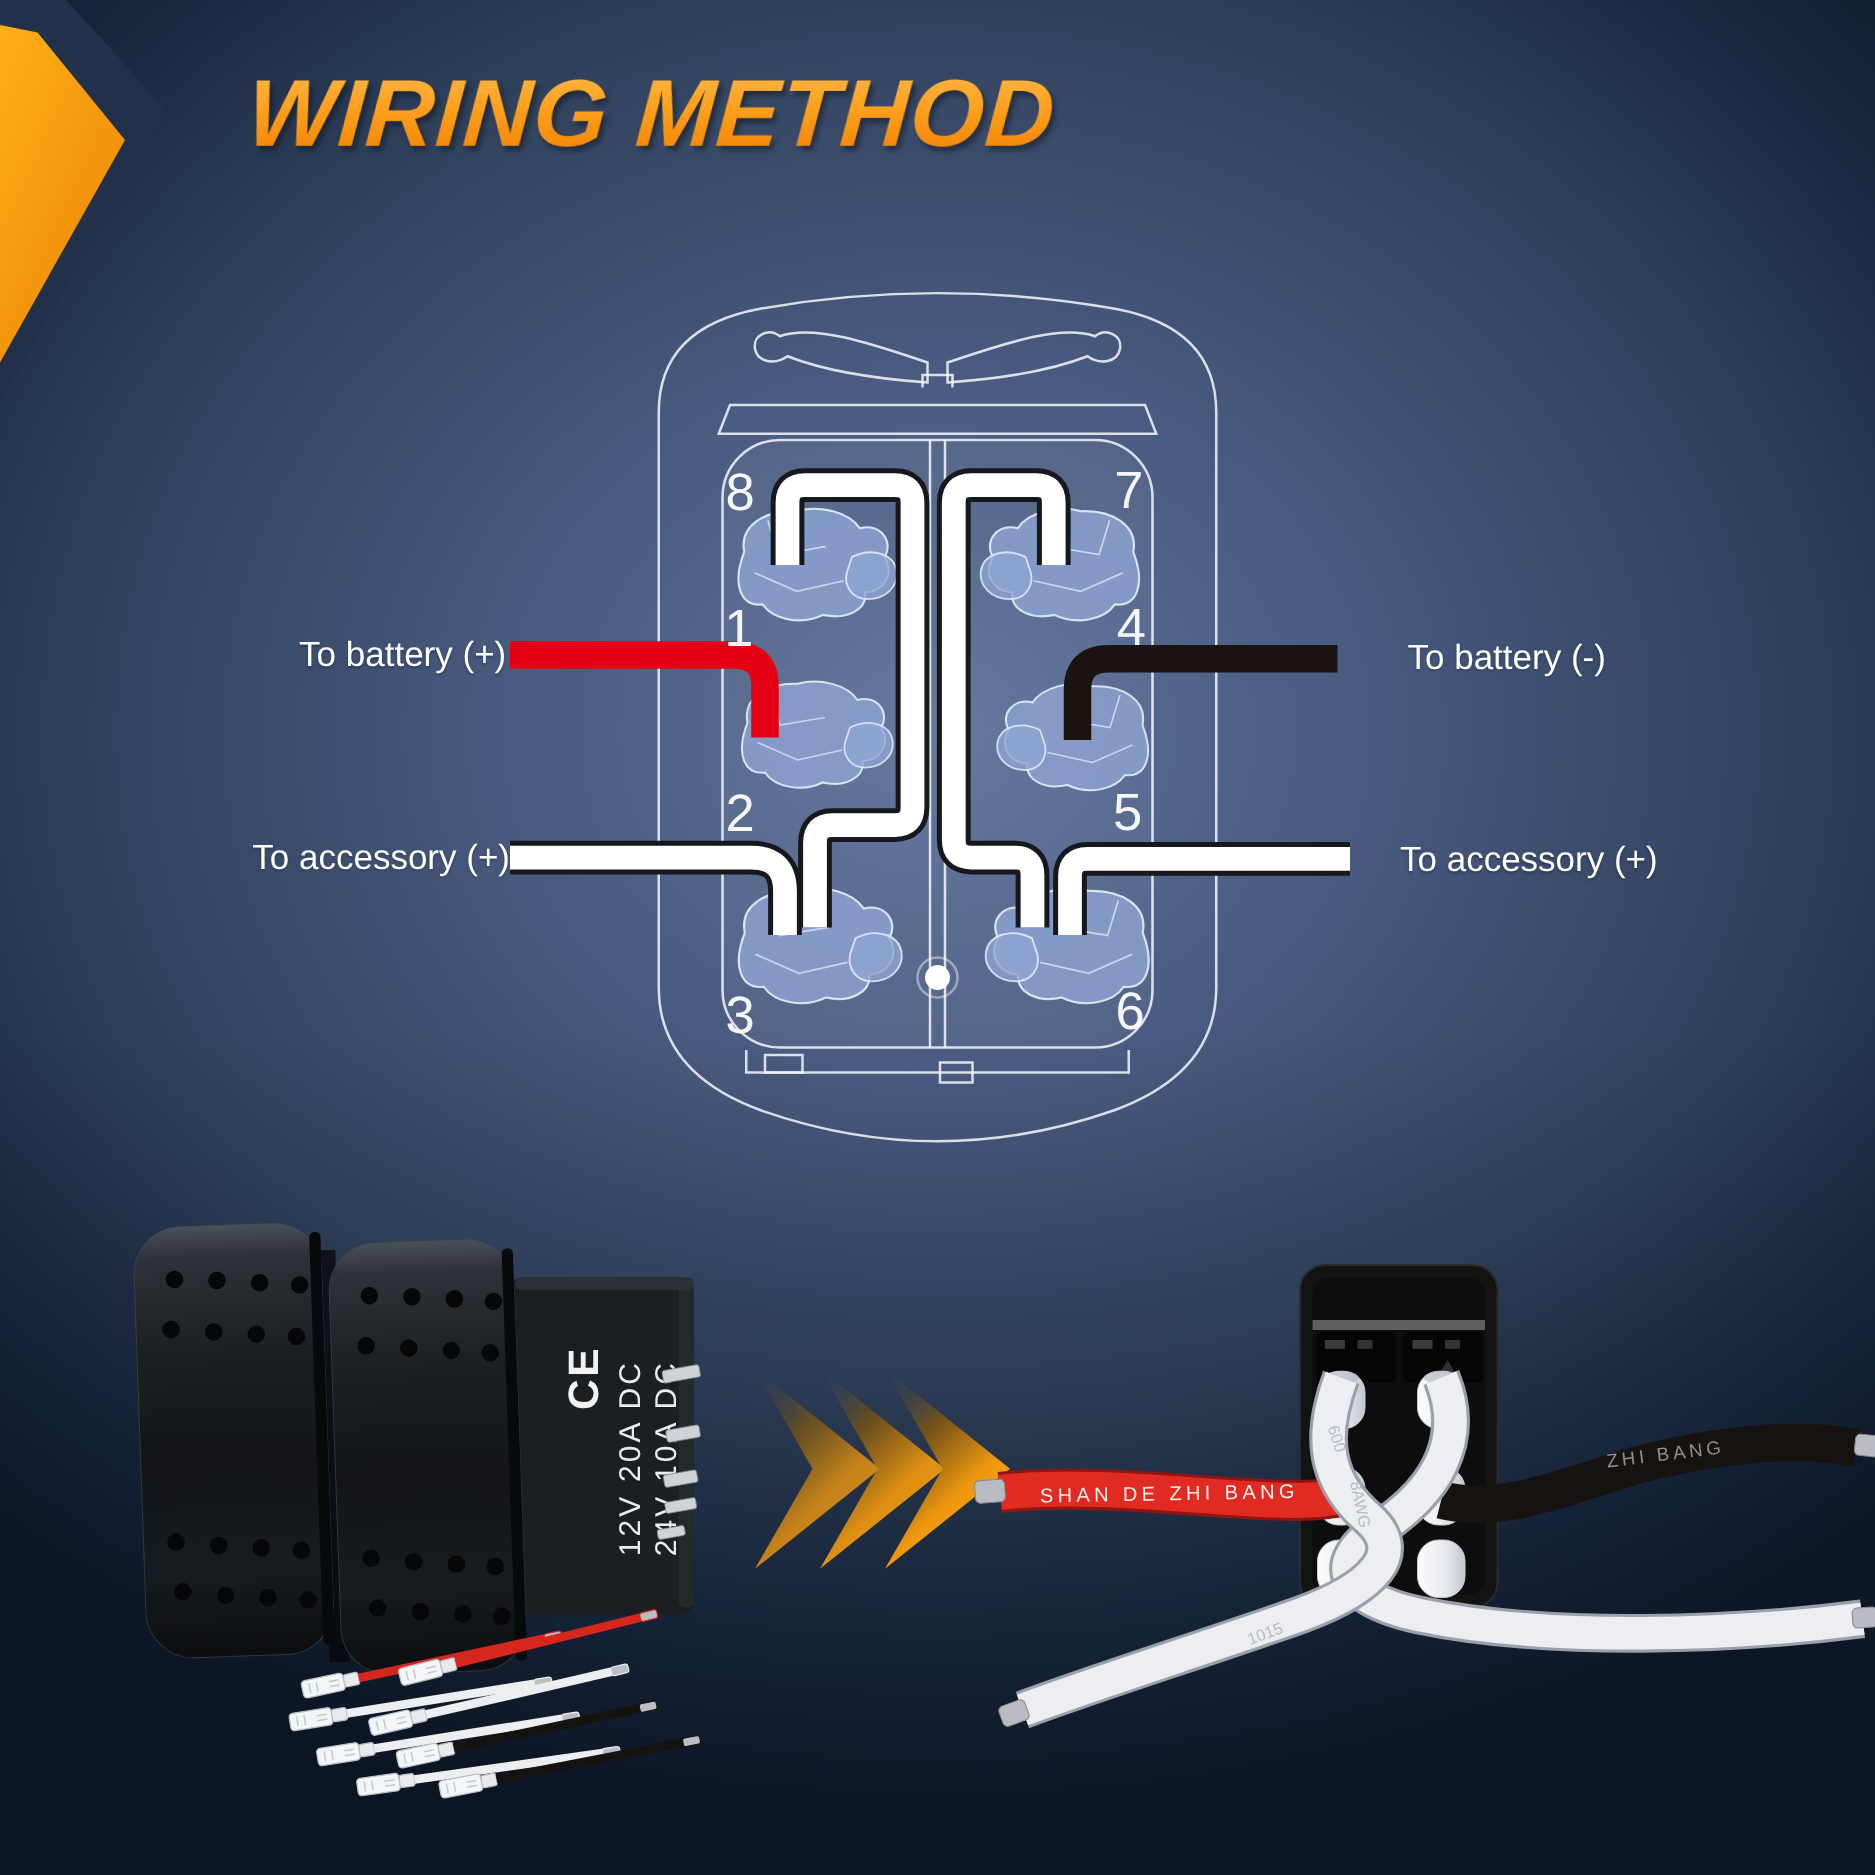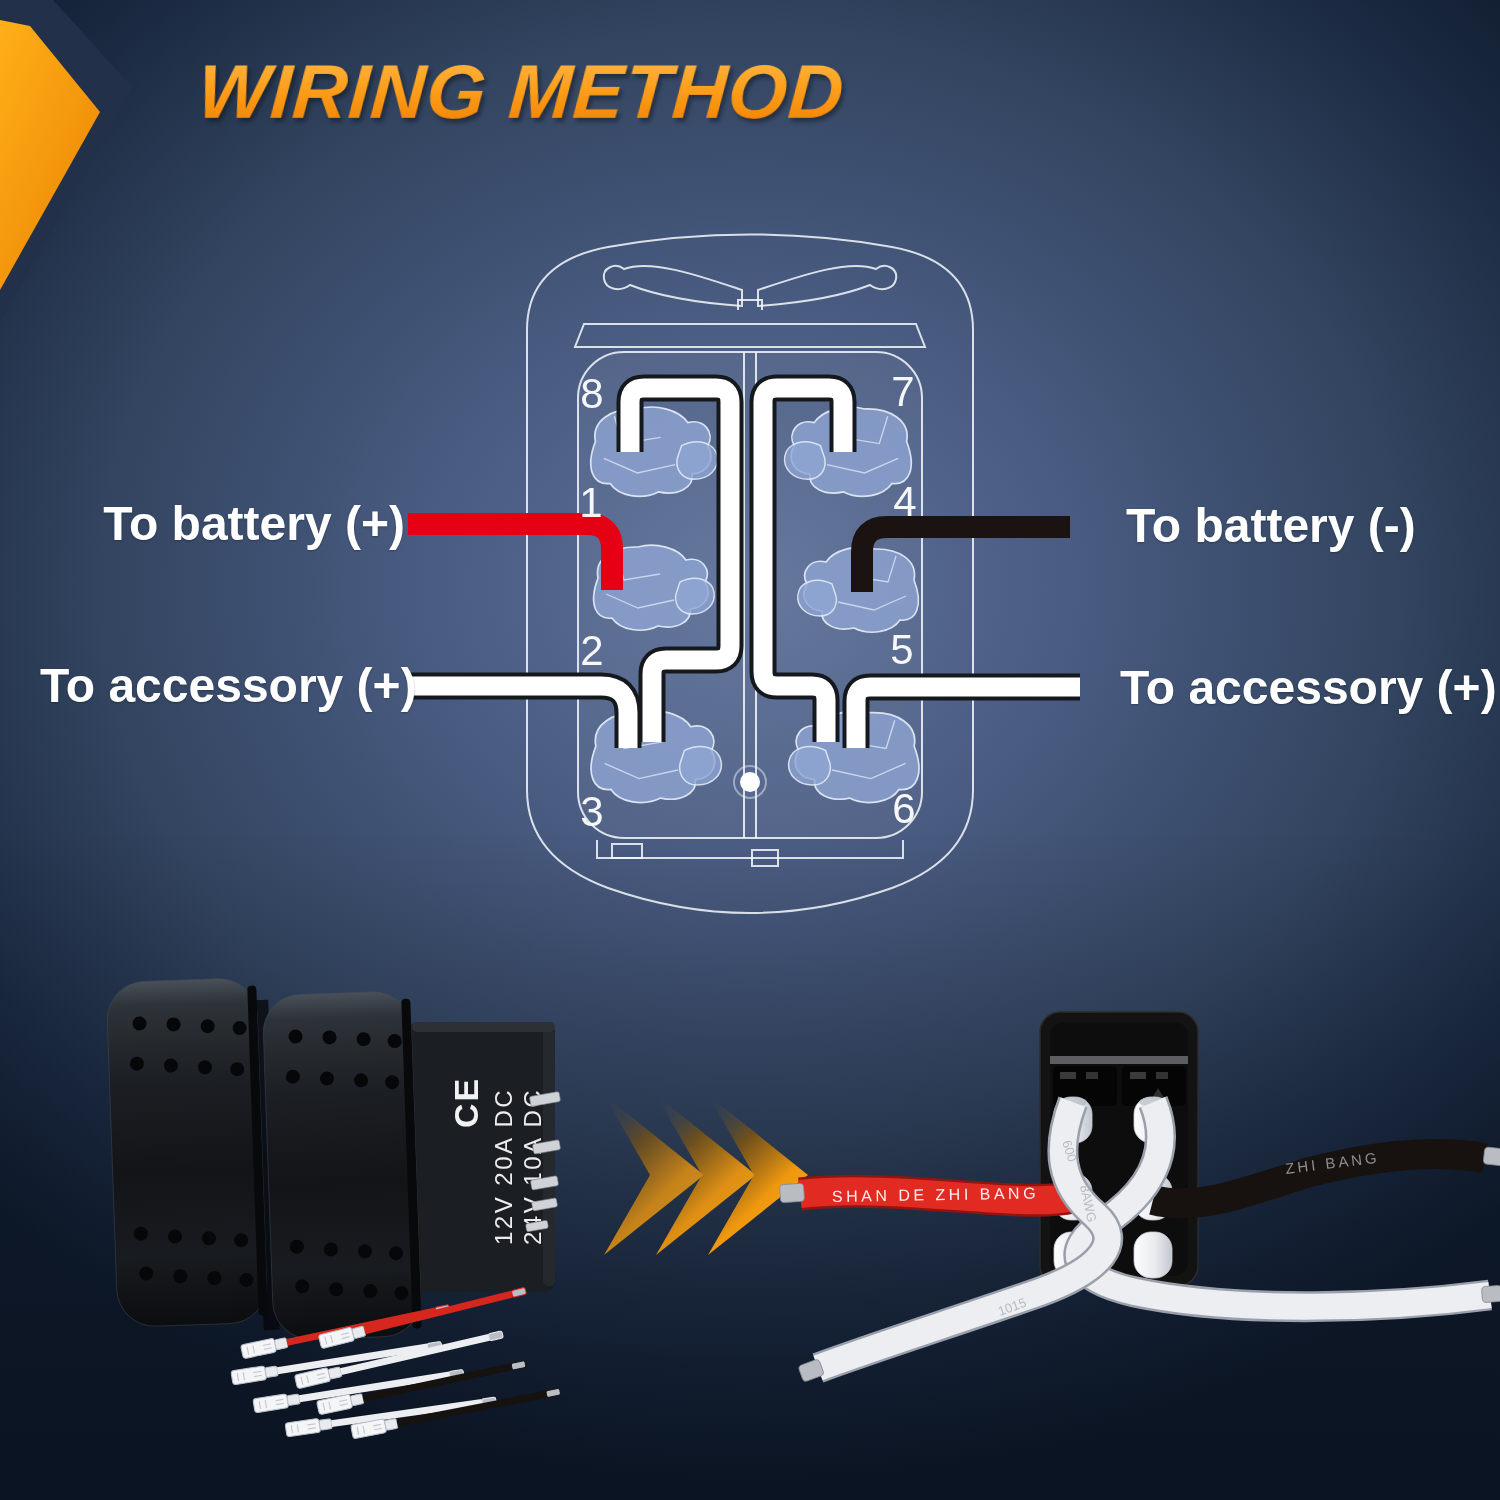--- a/index.html
+++ b/index.html
@@ -15,23 +15,23 @@
     position:absolute;left:198px;top:48px;width:700px;
     font-size:76px;font-weight:bold;font-style:italic;letter-spacing:1px;
     transform:skewX(-4deg);
     background:linear-gradient(180deg,#ffbb4d 0%,#fd9e1a 48%,#ee7c00 100%);
     -webkit-background-clip:text;background-clip:text;
     color:#f79212;-webkit-text-fill-color:transparent;
     filter:drop-shadow(3px 4px 2px rgba(10,15,25,0.45));
     white-space:nowrap;
   }
   .wire-label{
-    position:absolute;color:#ffffff;font-size:48px;line-height:52px;
+    position:absolute;color:#ffffff;font-size:28px;line-height:52px;
     white-space:nowrap;text-shadow:0 1px 2px rgba(10,20,35,.35);
-    font-weight:700;letter-spacing:0px;
+    font-weight:400;letter-spacing:0px;
   }
   .lbl-batt-pos{left:100px;top:498px;width:305px;text-align:right;}
   .lbl-acc-left{left:40px;top:660px;width:368px;text-align:right;}
   .lbl-batt-neg{left:1126px;top:500px;text-align:left;}
   .lbl-acc-right{left:1120px;top:662px;text-align:left;}
   svg text{font-family:"Liberation Sans",sans-serif;}
 </style>
 </head>
 <body>
 

